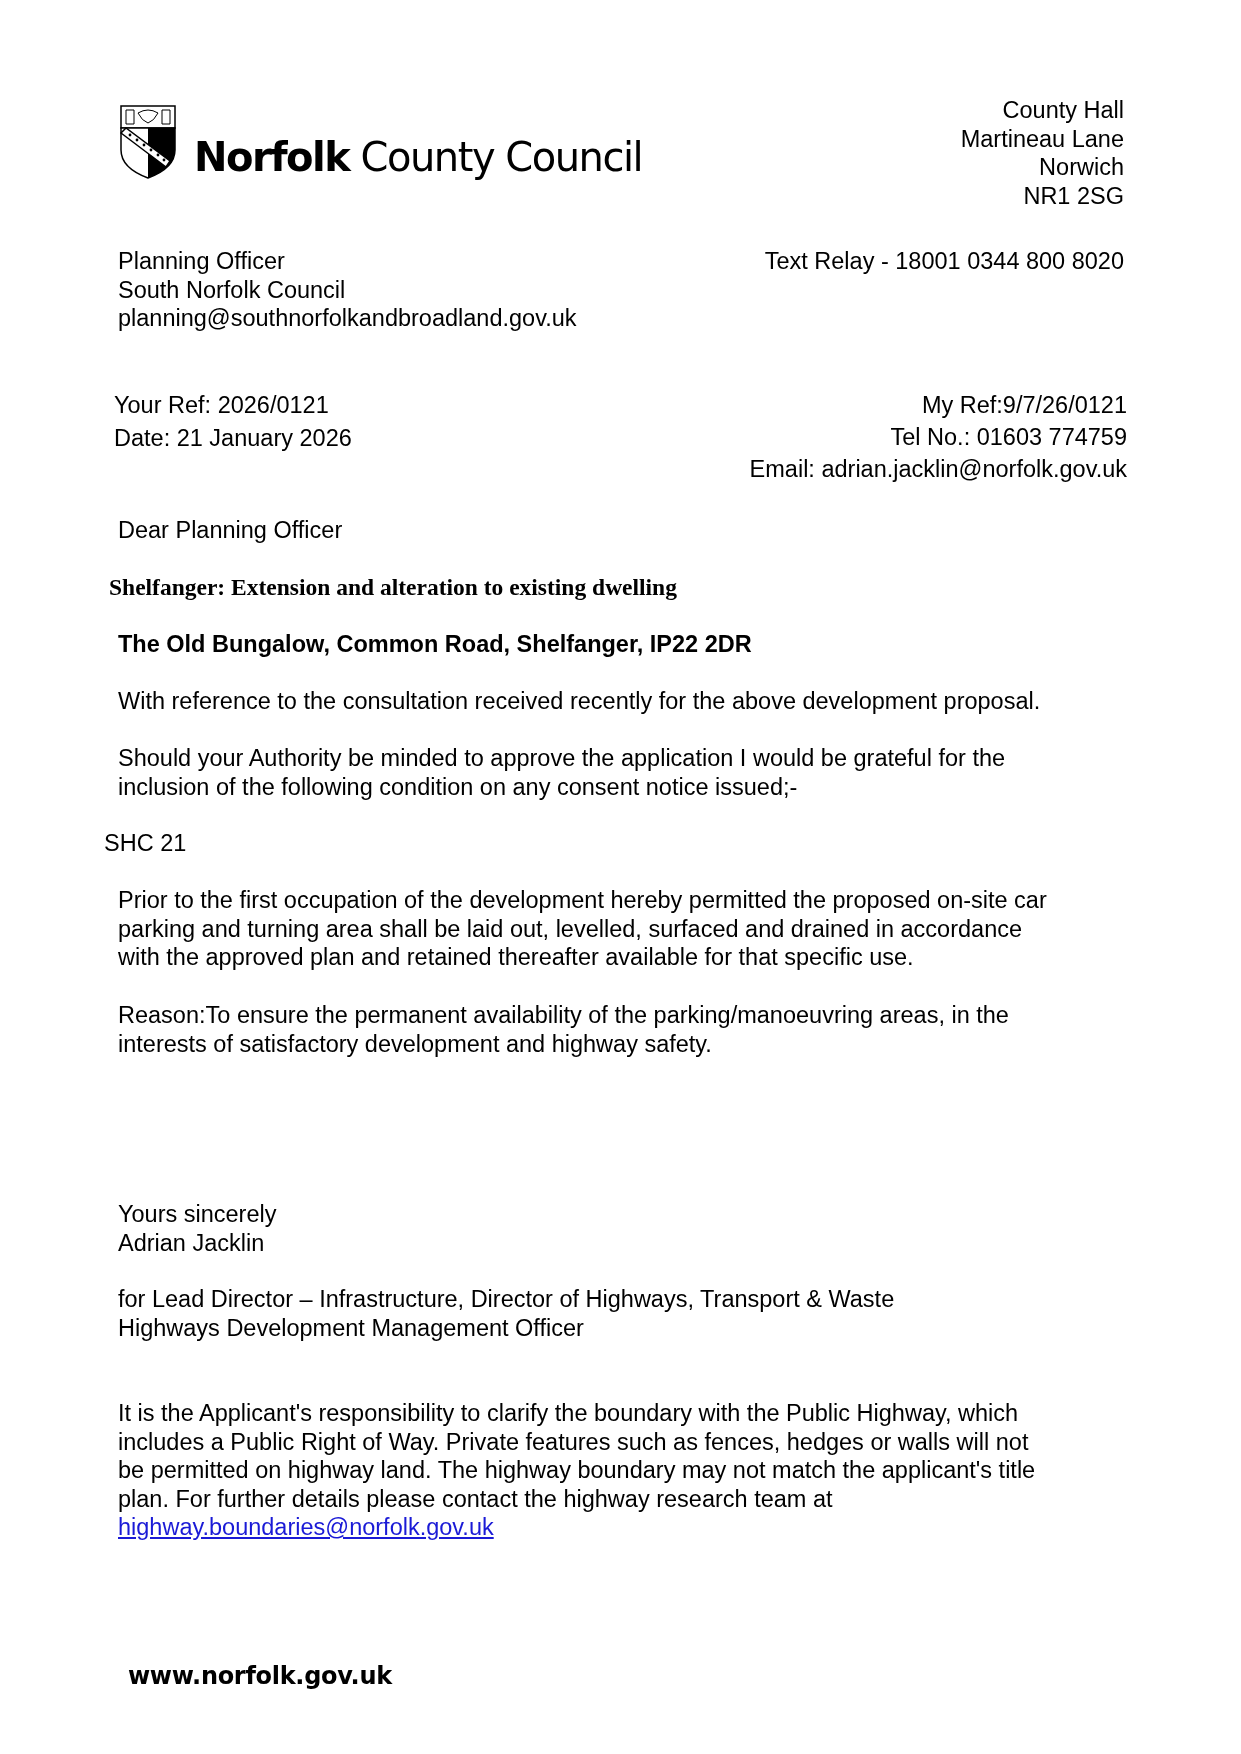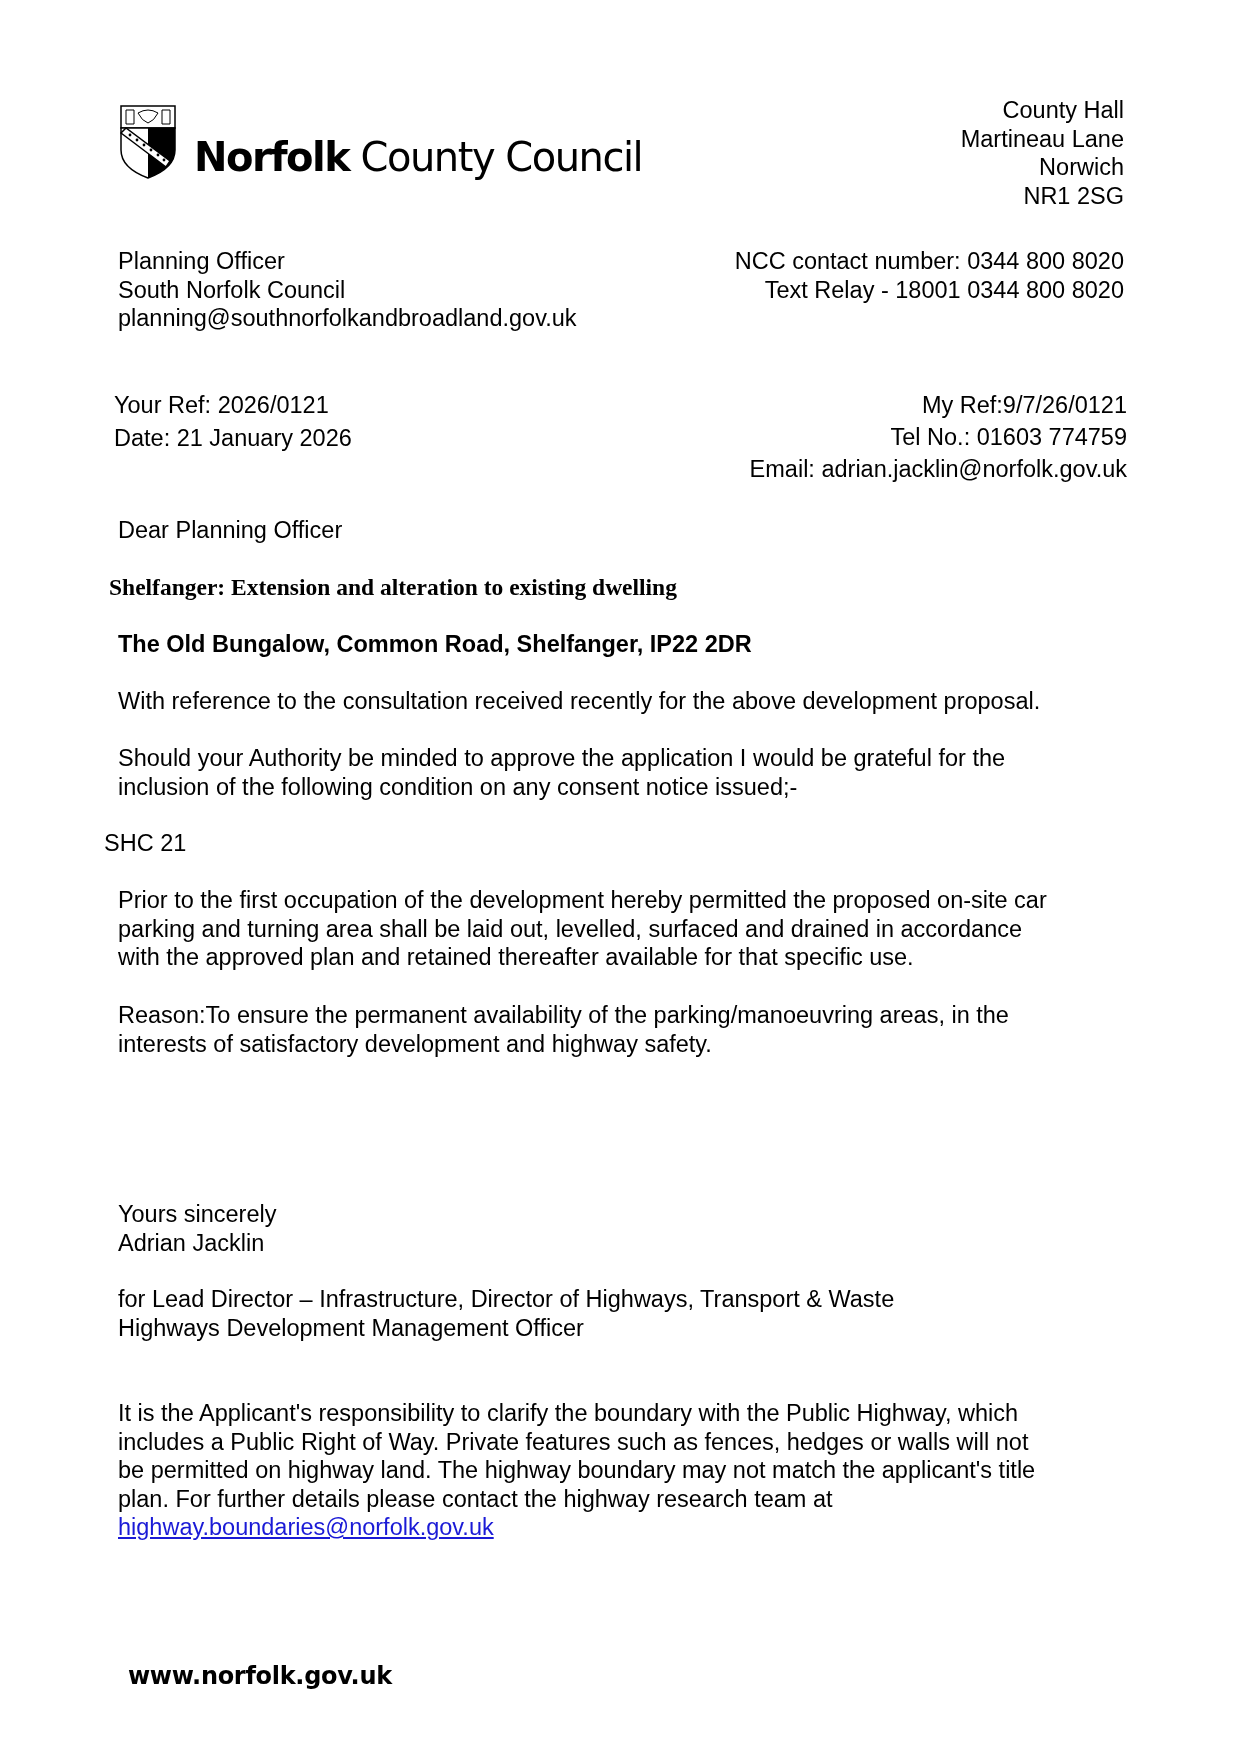--- a/index.html
+++ b/index.html
@@ -42,21 +42,20 @@
 </div>
 
 <div class="abs right" style="right:117px; top:96px;">
   <div>County Hall</div>
   <div>Martineau Lane</div>
   <div>Norwich</div>
   <div>NR1 2SG</div>
 </div>
 
 <div class="abs right" style="right:117px; top:247px;">
-  <div>NCC contact number: 0344 800 8020</div>
   <div>Text Relay - 18001 0344 800 8020</div>
 </div>
 
 <div class="abs" style="left:118px; top:247px;">
   <div>Planning Officer</div>
   <div>South Norfolk Council</div>
   <div>planning@southnorfolkandbroadland.gov.uk</div>
 </div>
 
 <div class="abs" style="left:114px; top:389px; line-height:33px;">

